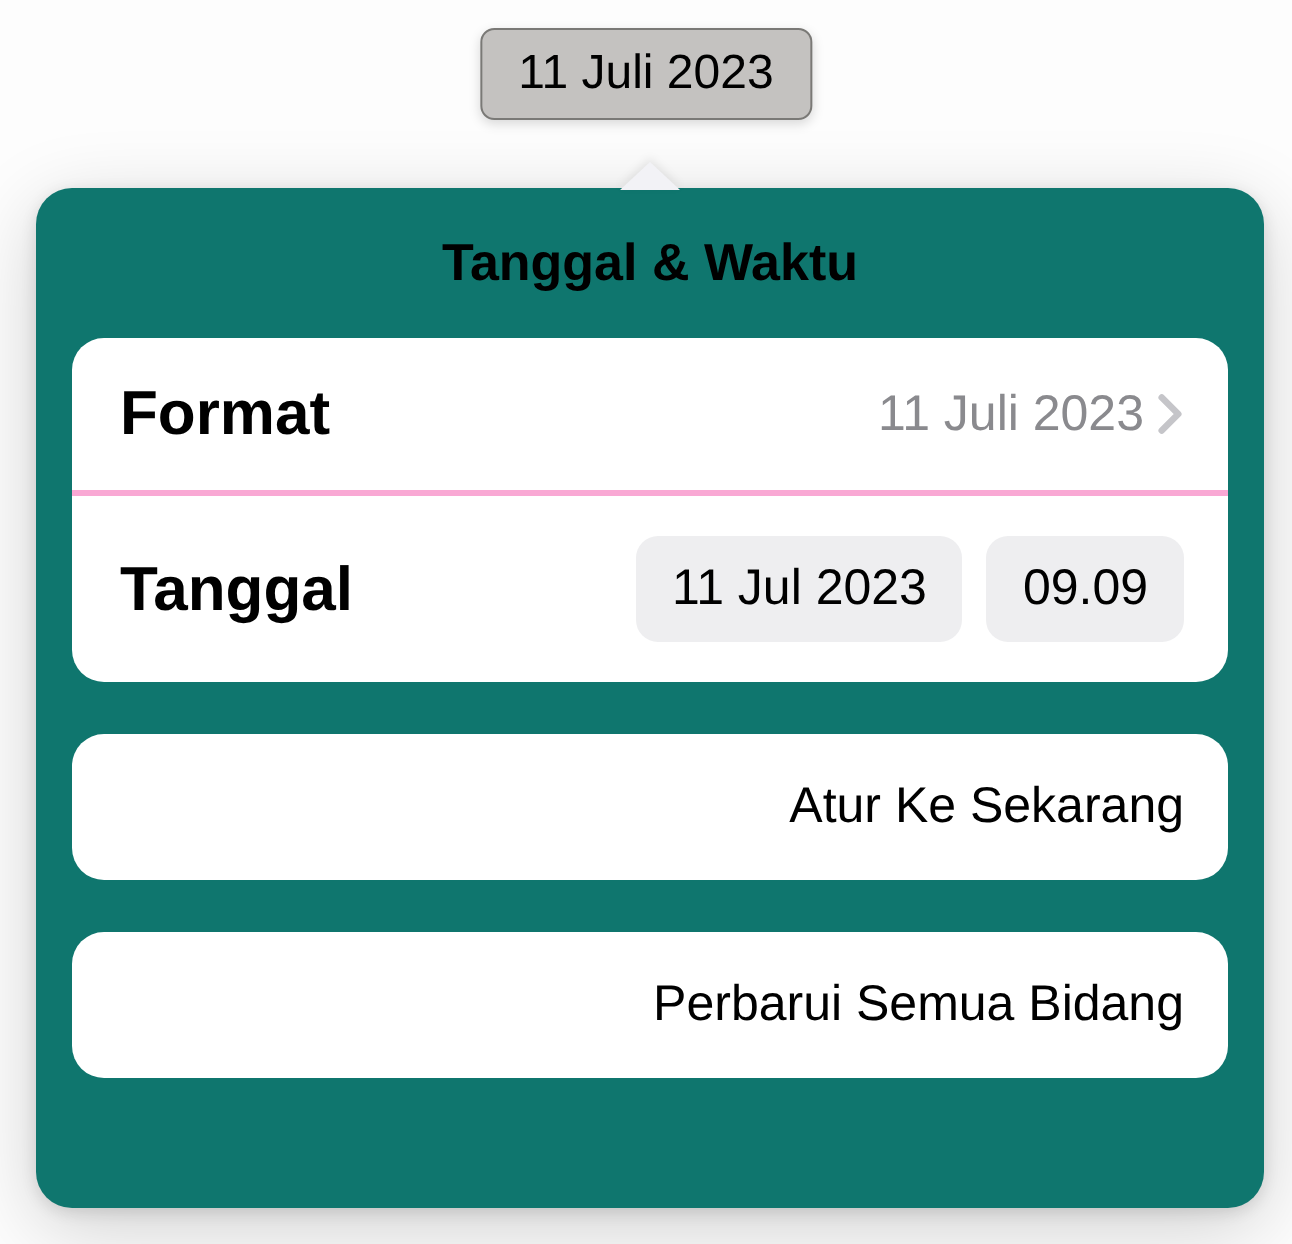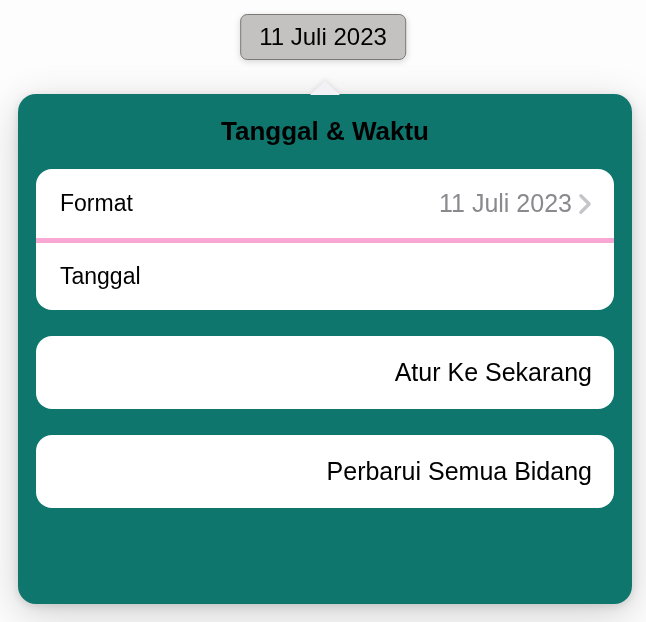--- a/index.html
+++ b/index.html
@@ -74,27 +74,27 @@
     
     .row {
       display: flex;
       align-items: center;
       justify-content: space-between;
       padding: 20px 22px 20px 24px;
       min-height: 68px;
     }
     
     .row + .row {
-      border-top: 5px solid #f9a8d4;
+      border-top: 3px solid #f9a8d4;
     }
     
     .row-label {
-      font-size: 23px;
+      font-size: 31px;
       color: #000;
-      font-weight: 400;
+      font-weight: 700;
     }
     
     .row-value-wrap {
       display: flex;
       align-items: center;
       gap: 6px;
     }
     
     .row-value-text {
       font-size: 25px;
@@ -157,20 +157,28 @@
         <span class="chevron-icon">
           <svg width="14" height="22" viewBox="0 0 10 16" fill="none">
             <path d="M2 2 L8 8 L2 14" stroke="currentColor" stroke-width="2.4" stroke-linecap="round" stroke-linejoin="round"></path>
           </svg>
         </span>
       </div>
     </div>
 
     <div class="row">
       <div class="row-label">Tanggal</div>
+      <div class="pill-group">
+        <div class="pill">
+          <span>11 Jul 2023</span>
+        </div>
+        <div class="pill">
+          <span>09.09</span>
+        </div>
+      </div>
     </div>
 
   </div>
 
   <div class="action-button">
     <span>Atur Ke Sekarang</span>
   </div>
 
   <div class="action-button">
     <span>Perbarui Semua Bidang</span>

